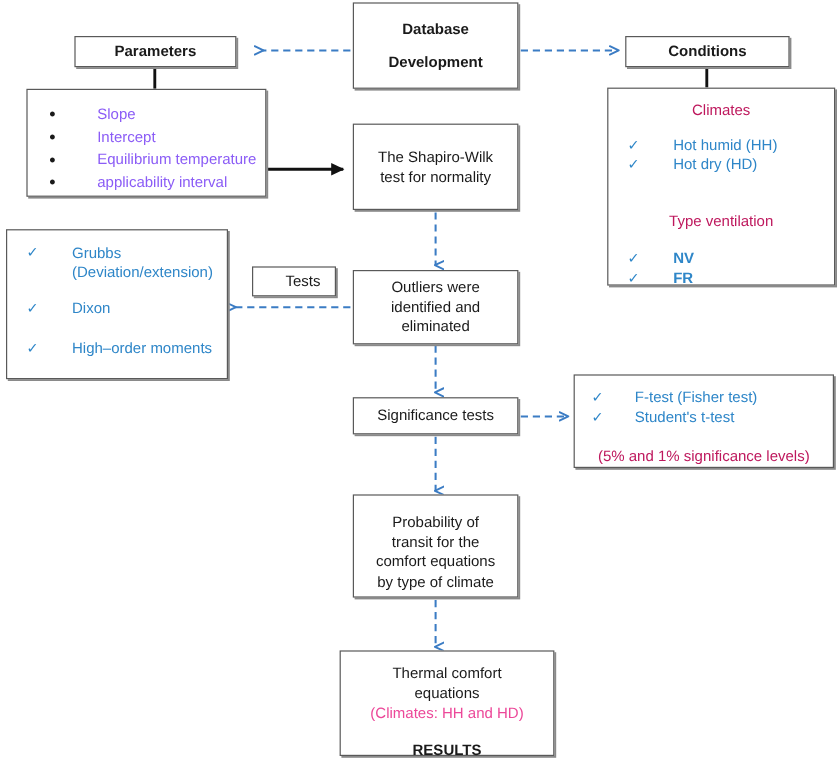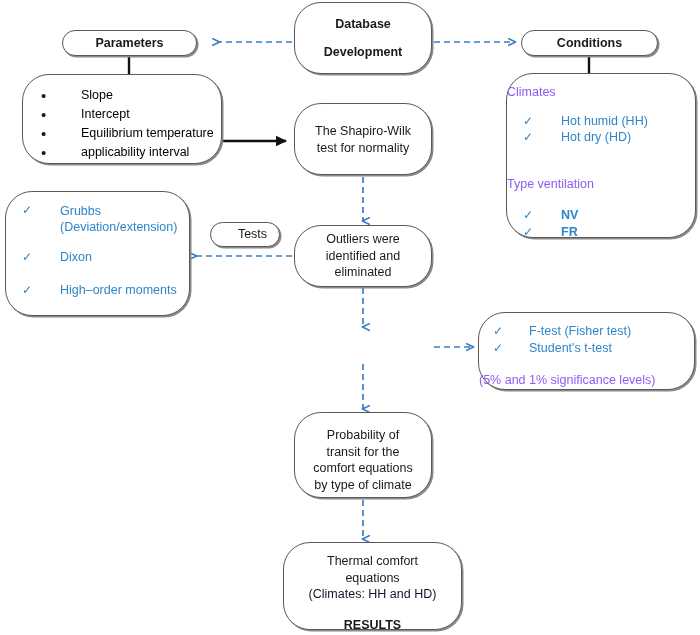--- a/index.html
+++ b/index.html
@@ -37,57 +37,56 @@
     justify-content: center;
     align-items: center;
     text-align: center;
     color: #1a1a1a;
     font-size: 12.5px;
     line-height: 1.32;
     z-index: 2;
   }
   .box.shadowed {
     box-shadow: 1.5px 1.5px 0 0 #8a8a8a;
-    border-radius: 27px;
   }
   .box.bold {
     font-weight: bold;
     font-size: 12.5px;
   }
   .box.listbox {
     display: block;
     text-align: left;
     justify-content: flex-start;
     align-items: flex-start;
   }
   .line {
     margin: 0;
     padding: 0;
   }
   .blue {
-    color: #0f172a;
+    color: #ec4899;
   }
   .bld {
     font-weight: bold;
   }
   .spacer {
     height: 12px;
   }
   
   ul.bullets {
     list-style: none;
     margin: 0;
     padding: 0;
   }
   ul.bullets li {
     position: relative;
     padding-left: 58px;
     font-size: 12.5px;
     line-height: 1.52;
-    color: #000000;
+    color: #8b5cf6;
     white-space: nowrap;
   }
   ul.bullets li::before {
     content: "\2022";
     position: absolute;
     left: 18px;
     top: -1px;
     font-size: 15px;
     color: #1a1a1a;
   }
@@ -112,22 +111,23 @@
     font-size: 12px;
   }
   ul.checks li.tight {
     line-height: 1.28;
   }
   ul.checks li .sub {
     display: block;
     padding-left: 0;
   }
   .centered-note {
-    font-size: 12.5px;
-    color: #8b5cf6;
+    text-align: center;
+    font-size: 12.5px;
+    color: #be185d;
     width: 100%;
   }
 </style>
 </head>
 <body>
 
 <div id="canvas">
 
   <svg class="wires" viewBox="0 0 700 635">
     <defs>
@@ -264,20 +264,23 @@
       </li>
     </ul>
   </div>
 
   <div class="box shadowed" style="left:294px; top:225px; width:138px; height:62px;">
     <div class="line">Outliers were</div>
     <div class="line">identified and</div>
     <div class="line">eliminated</div>
   </div>
 
+  <div class="box shadowed" style="left:294px; top:331px; width:138px; height:31px;">
+    <div class="line">Significance tests</div>
+  </div>
 
   <div class="box shadowed listbox" style="left:478px; top:312px; width:217px; height:78px; padding-top:10px;">
     <ul class="checks" style="padding-left:0;">
       <li style="padding-left:50px;">
         <span class="chk" style="left:14px;">✓</span>
         <span>F-test (Fisher test)</span>
       </li>
       <li style="padding-left:50px;">
         <span class="chk" style="left:14px;">✓</span>
         <span>Student's t-test</span>

